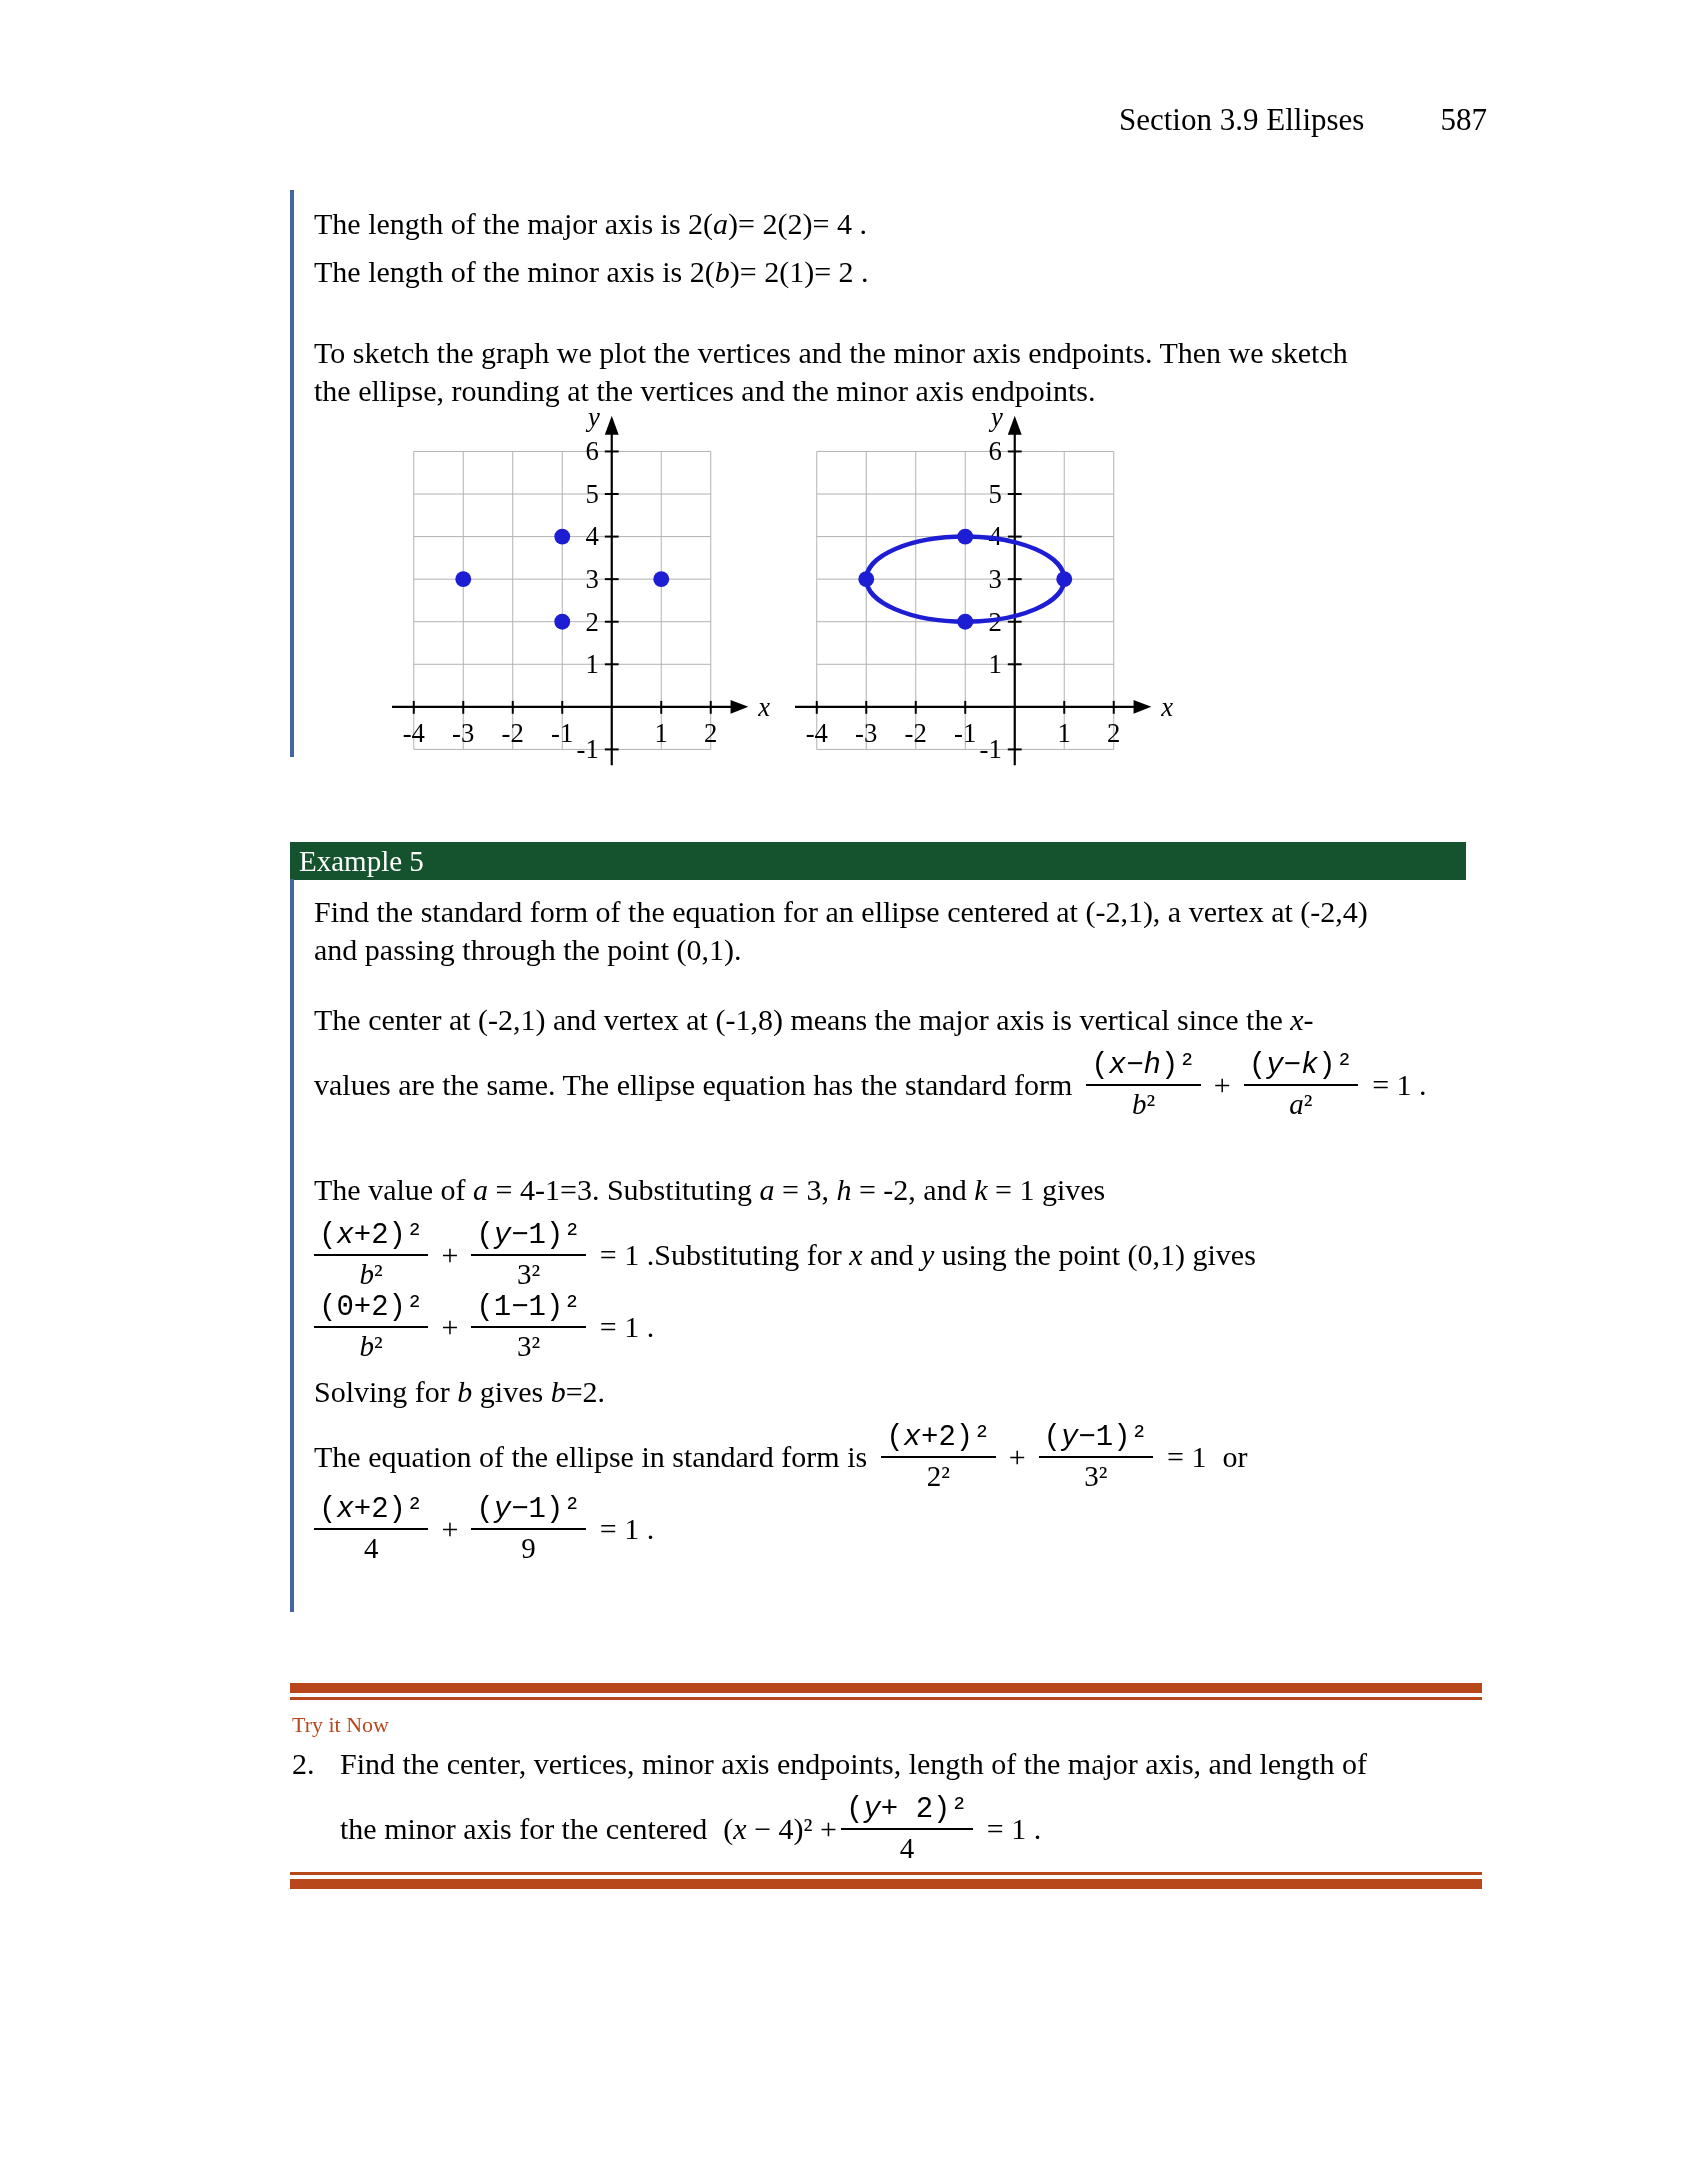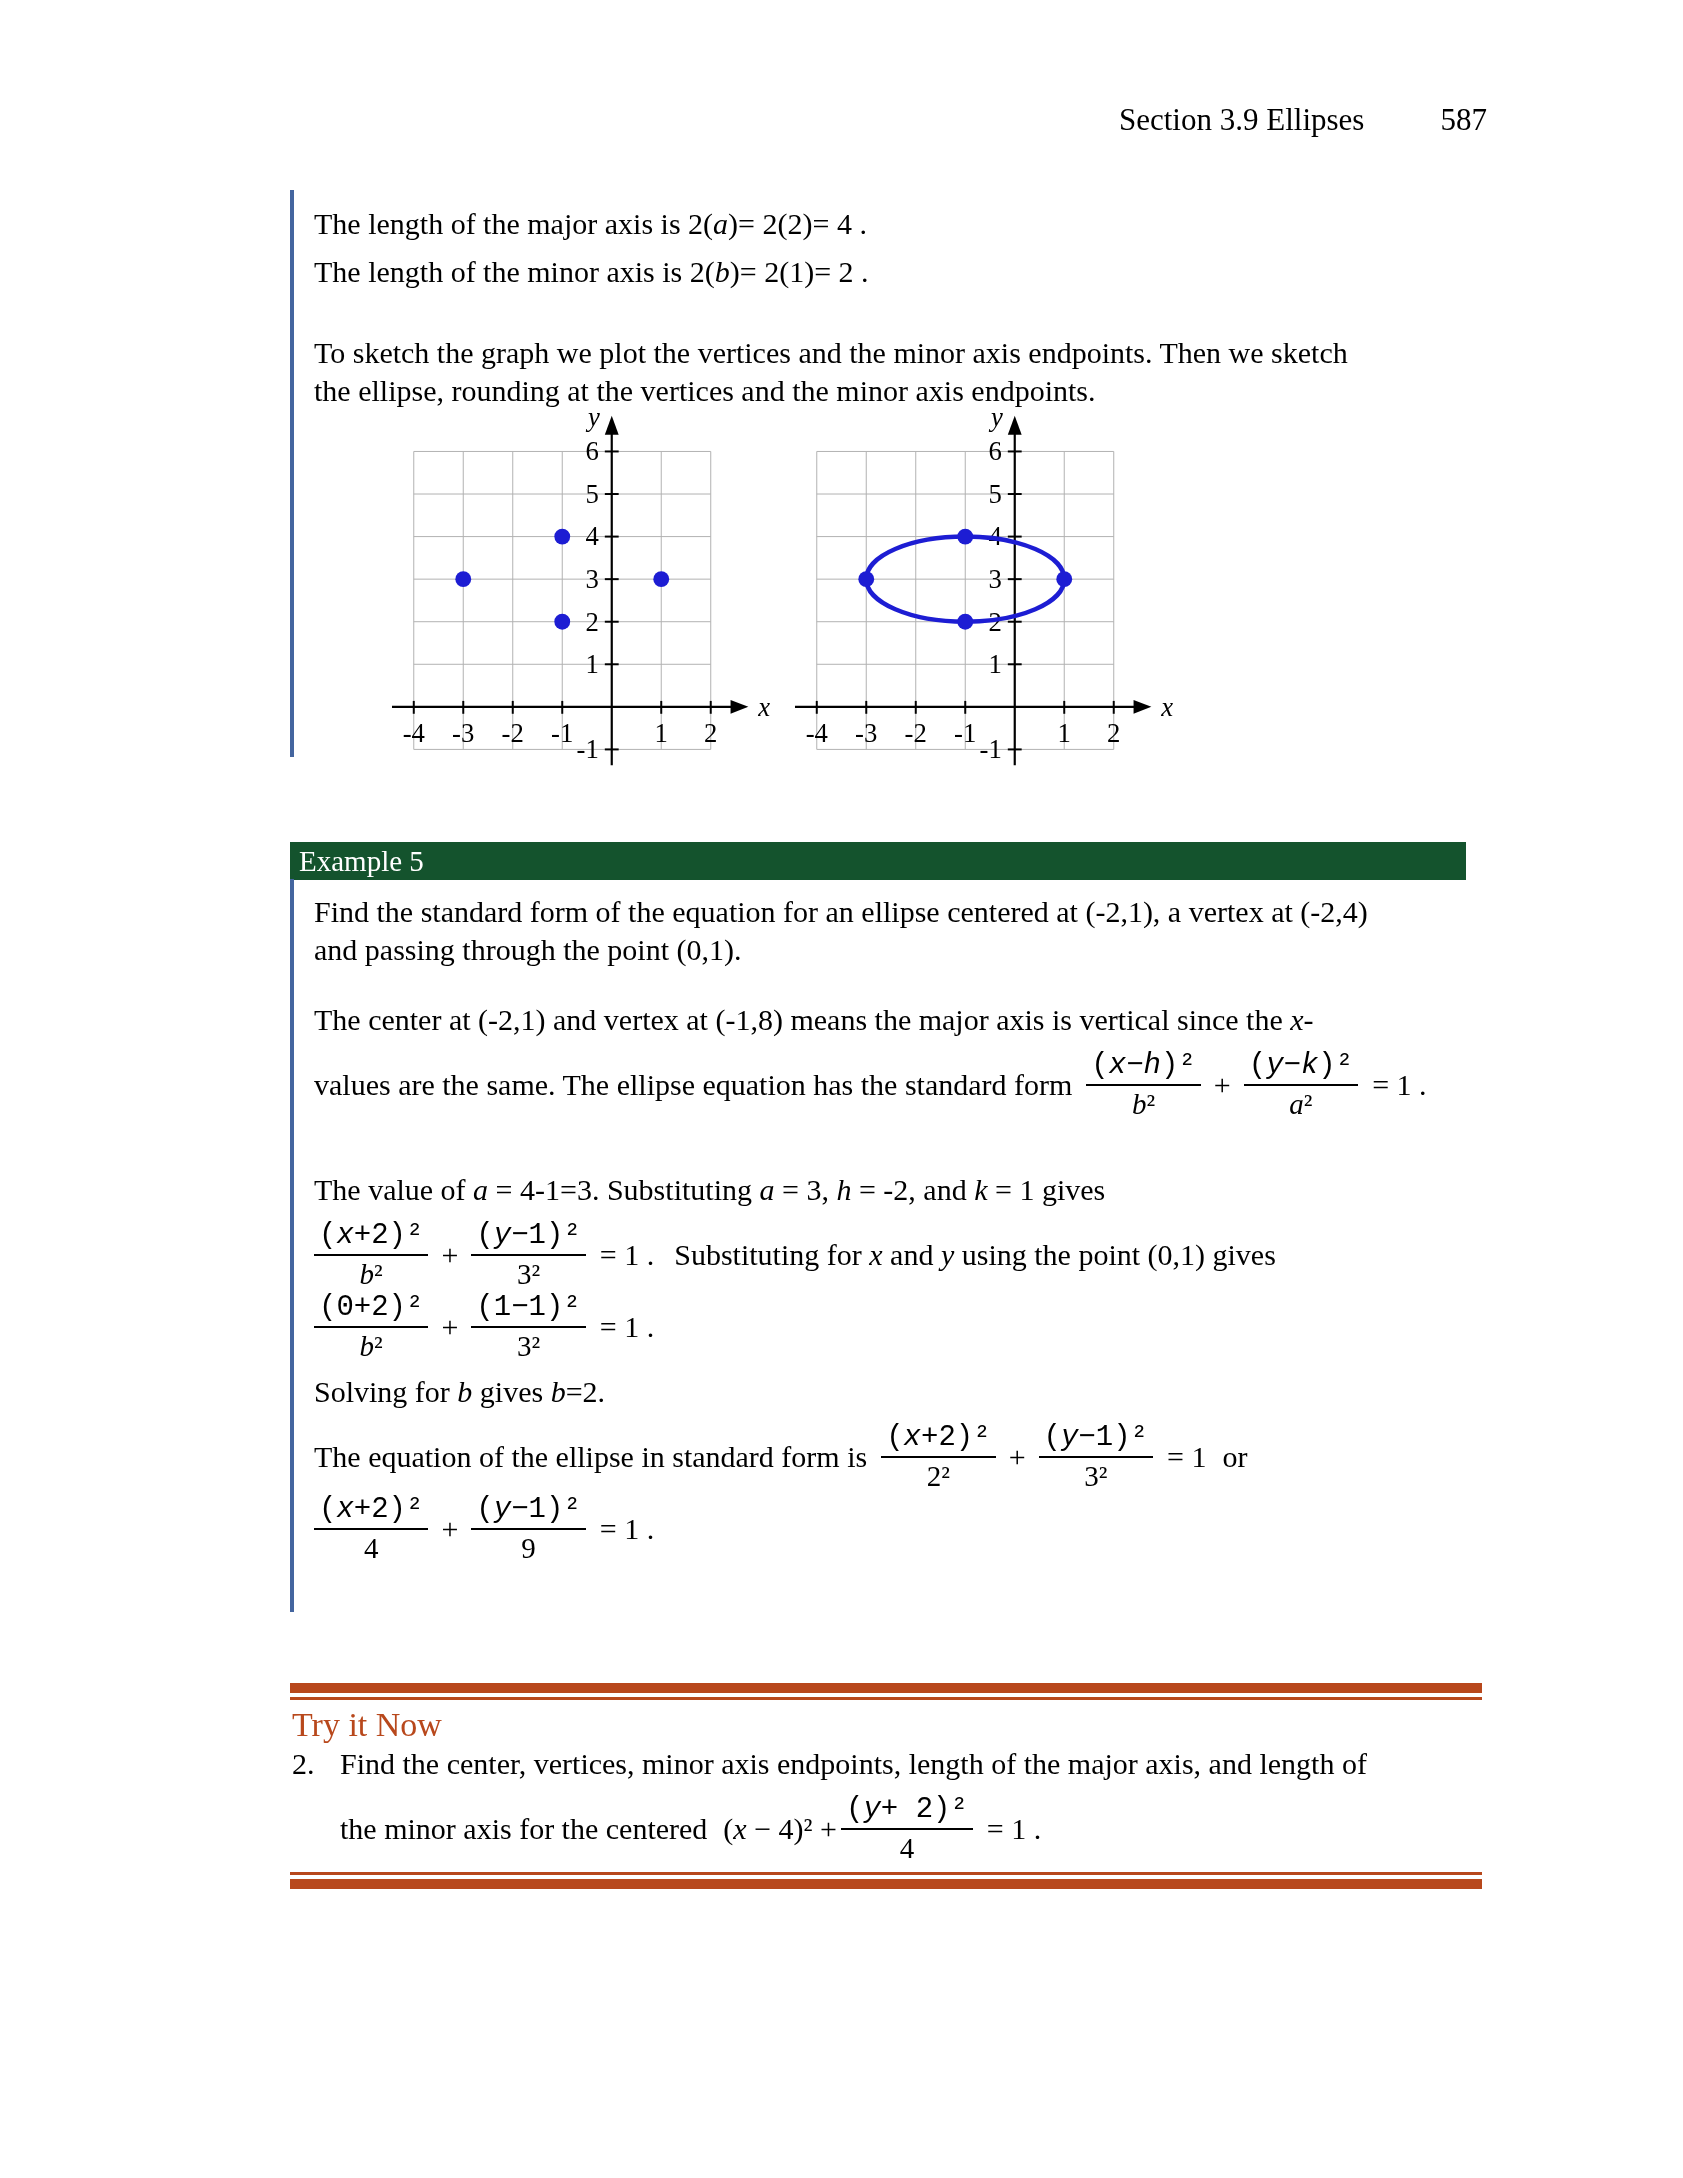--- a/index.html
+++ b/index.html
@@ -24,28 +24,28 @@
       background:#14532d;color:#fff;font-size:29px;line-height:38px;
       padding-left:9px;box-sizing:border-box;}
   #example-body{left:290px;top:879px;width:1193px;height:733px;padding:14px 0 0 20px;}
   .eqrow{display:flex;align-items:center;font-size:30px;white-space:nowrap;}
   .frac{display:inline-flex;flex-direction:column;align-items:center;font-size:29px;
         margin:0 4px;}
   .frac .num{padding:0 5px 2px 5px;border-bottom:2px solid #000;line-height:33px;font-family:Liberation Mono, monospace;}
   .frac .den{padding-top:2px;line-height:33px;}
   .op{margin:0 9px;}
   .eq{margin-left:10px;}
-  .tail{margin-left:20px;}
+  .tail{}
   .mt32{margin-top:32px;} .mt10{margin-top:10px;} .mt14{} .mt50{margin-top:50px;}
   
   #tin{position:absolute;left:290px;top:1683px;width:1192px;}
   .rule-thick{height:10px;background:#b8481c;}
   .rule-thin{height:3px;background:#b8481c;}
   .rule-gap{height:4px;background:#fff;}
-  #tin-title{color:#b8481c;font-size:34px;line-height:37px;margin-top:6px;margin-left:2px;}
+  #tin-title{color:#b8481c;font-size:22px;line-height:37px;margin-top:6px;margin-left:2px;}
   .tin-item{display:flex;font-size:30px;line-height:38px;margin-top:2px;margin-left:2px;white-space:nowrap;}
   .tin-num{width:48px;}
   .tin-eqrow{margin-left:50px;margin-top:8px;height:75px;}
   .tin-rules-bottom{margin-top:6px;}
 </style>
 </head>
 <body>
 
 <div class="page">
 

